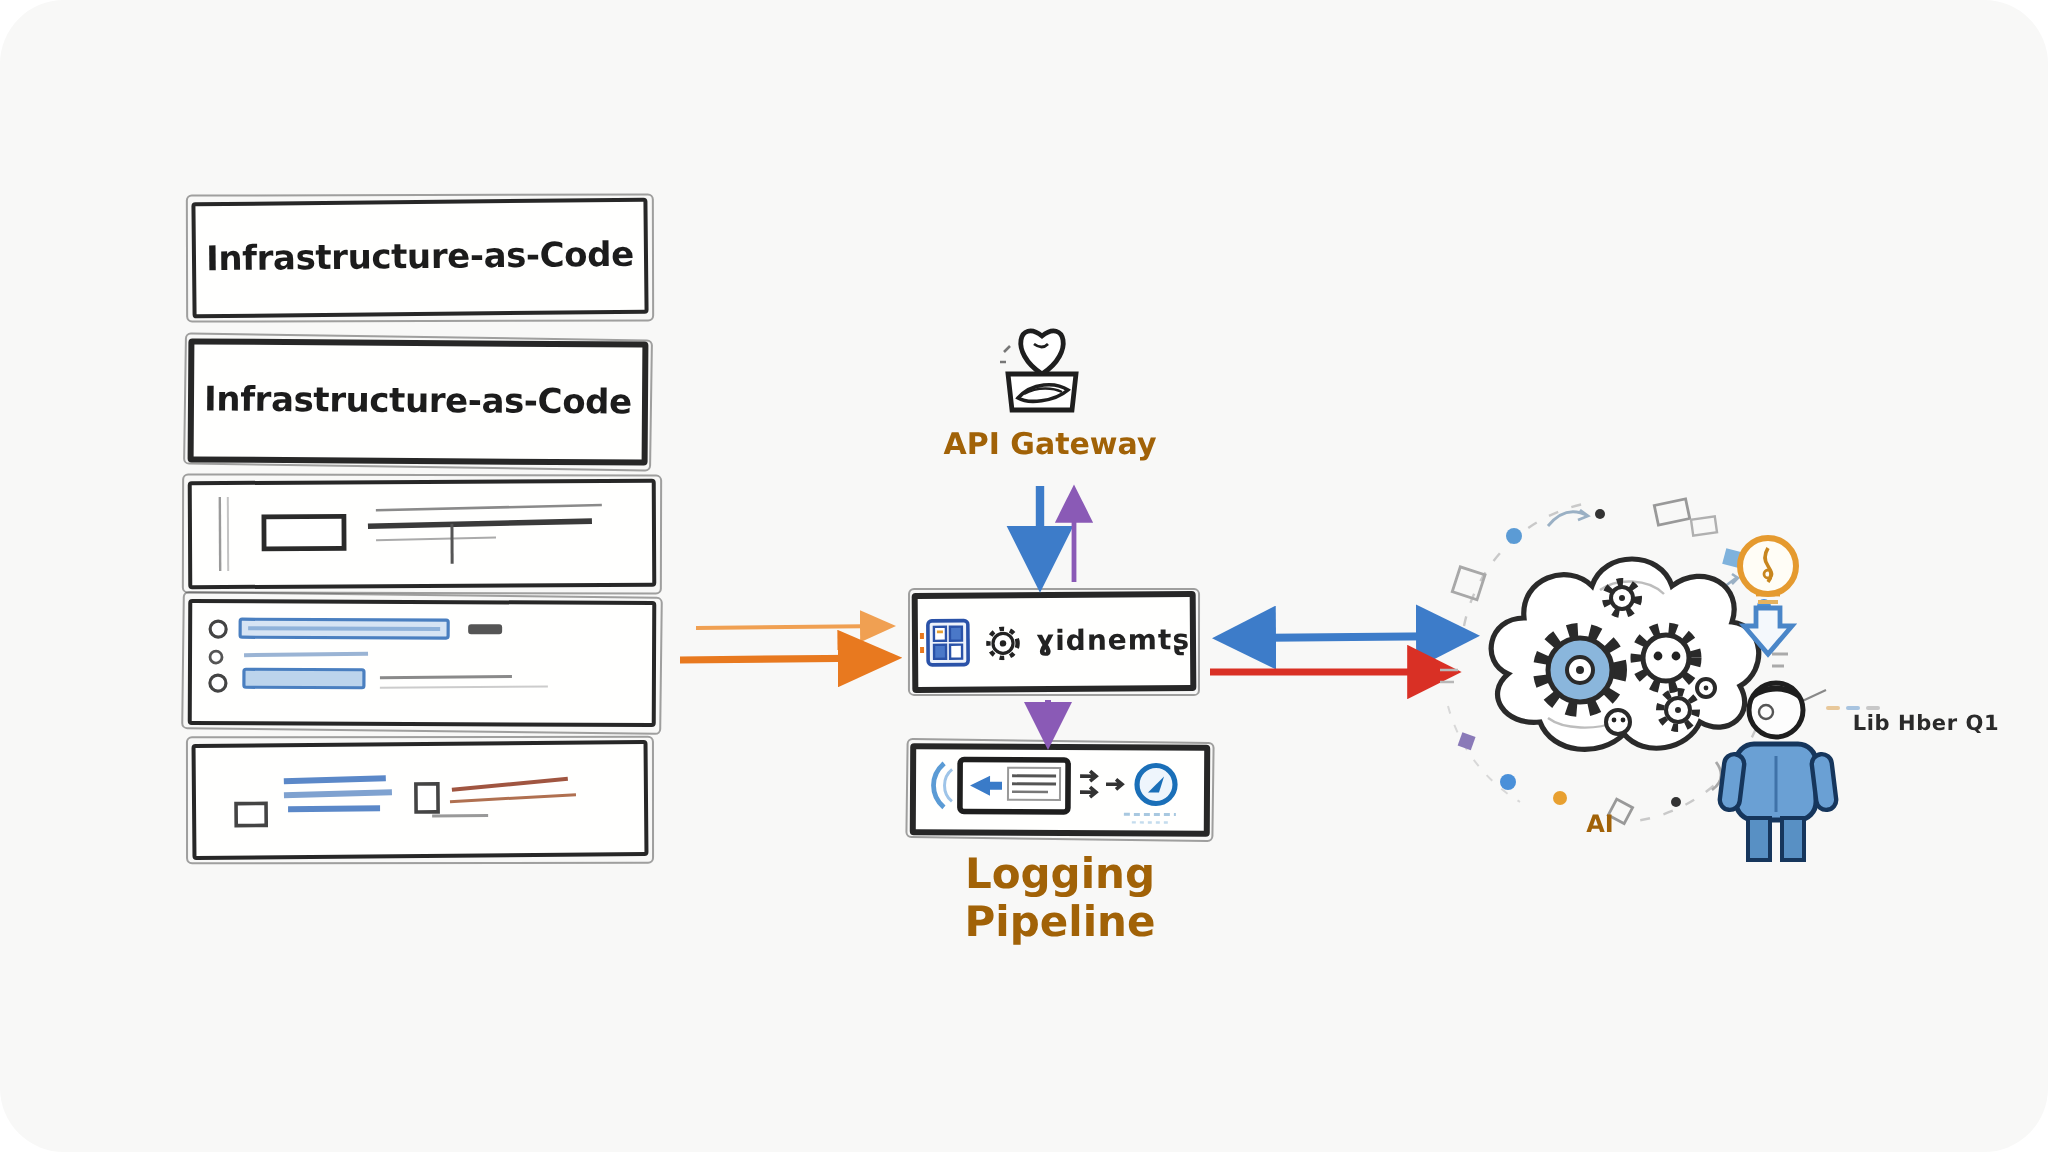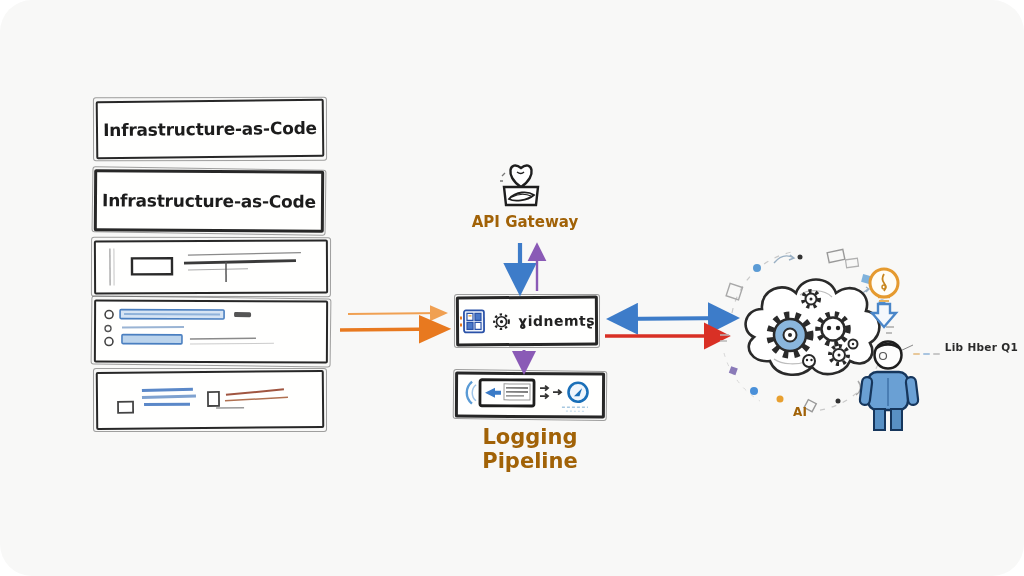--- a/index.html
+++ b/index.html
@@ -234,20 +234,20 @@
     <path d="M17 13 C19 2 41 2 43 13 C36 6 24 6 17 13 Z" fill="#1e1e1e"></path>
     <circle cx="25" cy="18" r="3.5" fill="none" stroke="#555" stroke-width="1.2"></circle>
     <rect x="10" y="34" width="40" height="38" rx="9" fill="#6aa0d4" stroke="#16365c" stroke-width="2.5"></rect>
     <rect x="3" y="39" width="10" height="28" rx="5" fill="#6aa0d4" stroke="#16365c" stroke-width="2.2" transform="rotate(7 8 53)"></rect>
     <rect x="49" y="39" width="10" height="28" rx="5" fill="#6aa0d4" stroke="#16365c" stroke-width="2.2" transform="rotate(-7 54 53)"></rect>
     <rect x="16" y="71" width="11" height="21" fill="#5890c4" stroke="#16365c" stroke-width="2"></rect>
     <rect x="33" y="71" width="11" height="21" fill="#5890c4" stroke="#16365c" stroke-width="2"></rect>
     <line x1="30" y1="40" x2="30" y2="68" stroke="#3f72a8" stroke-width="1.5"></line>
   </svg>
 
-  <div class="caption" style="left:908px;top:341px;width:110px;font-size:10.5px;text-align:right;color:#2a2a2a;letter-spacing:.3px;">Lib Hber Q1</div>
+  <div class="caption" style="left:908px;top:356px;width:110px;font-size:10.5px;text-align:center;color:#2a2a2a;letter-spacing:.3px;">Lib Hber Q1</div>
   <div class="tiny-dashes" style="left:913px;top:353px;">
     <i style="background:#e8c89a;"></i>
     <i style="background:#a8c4e0;"></i>
     <i style="background:#c8c8c8;"></i>
   </div>
 
 </div>
 
 </body></html>

